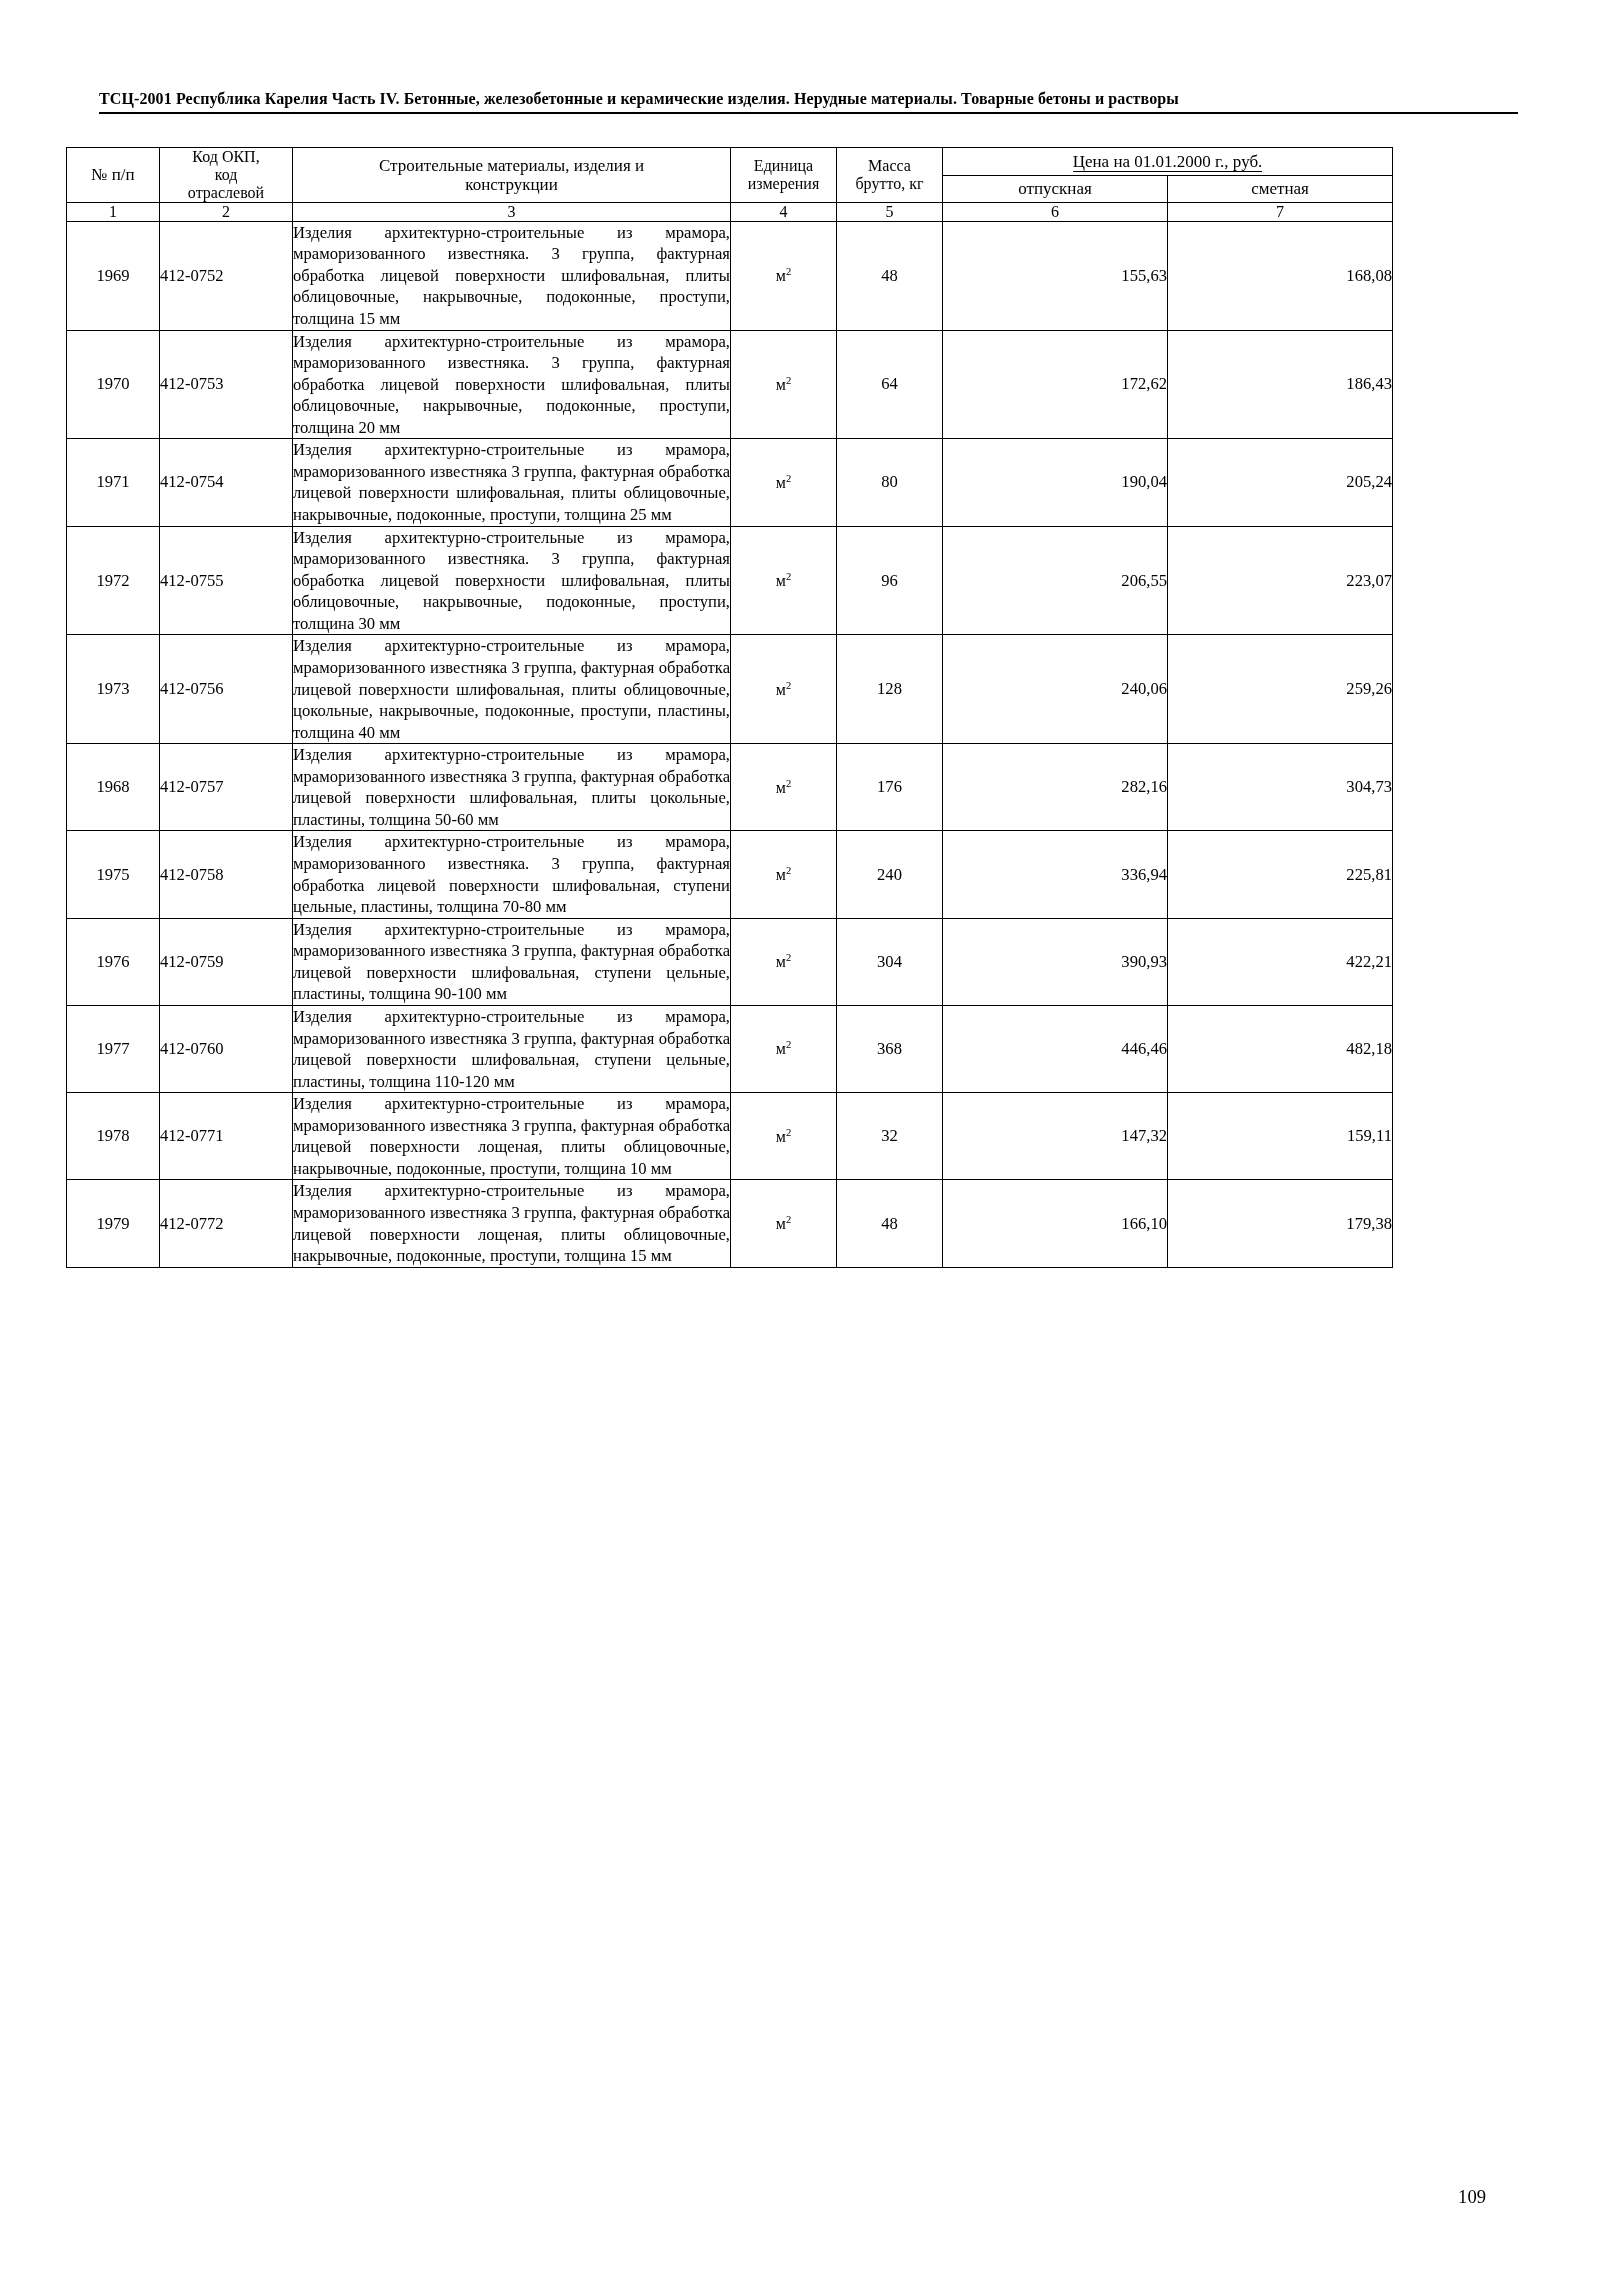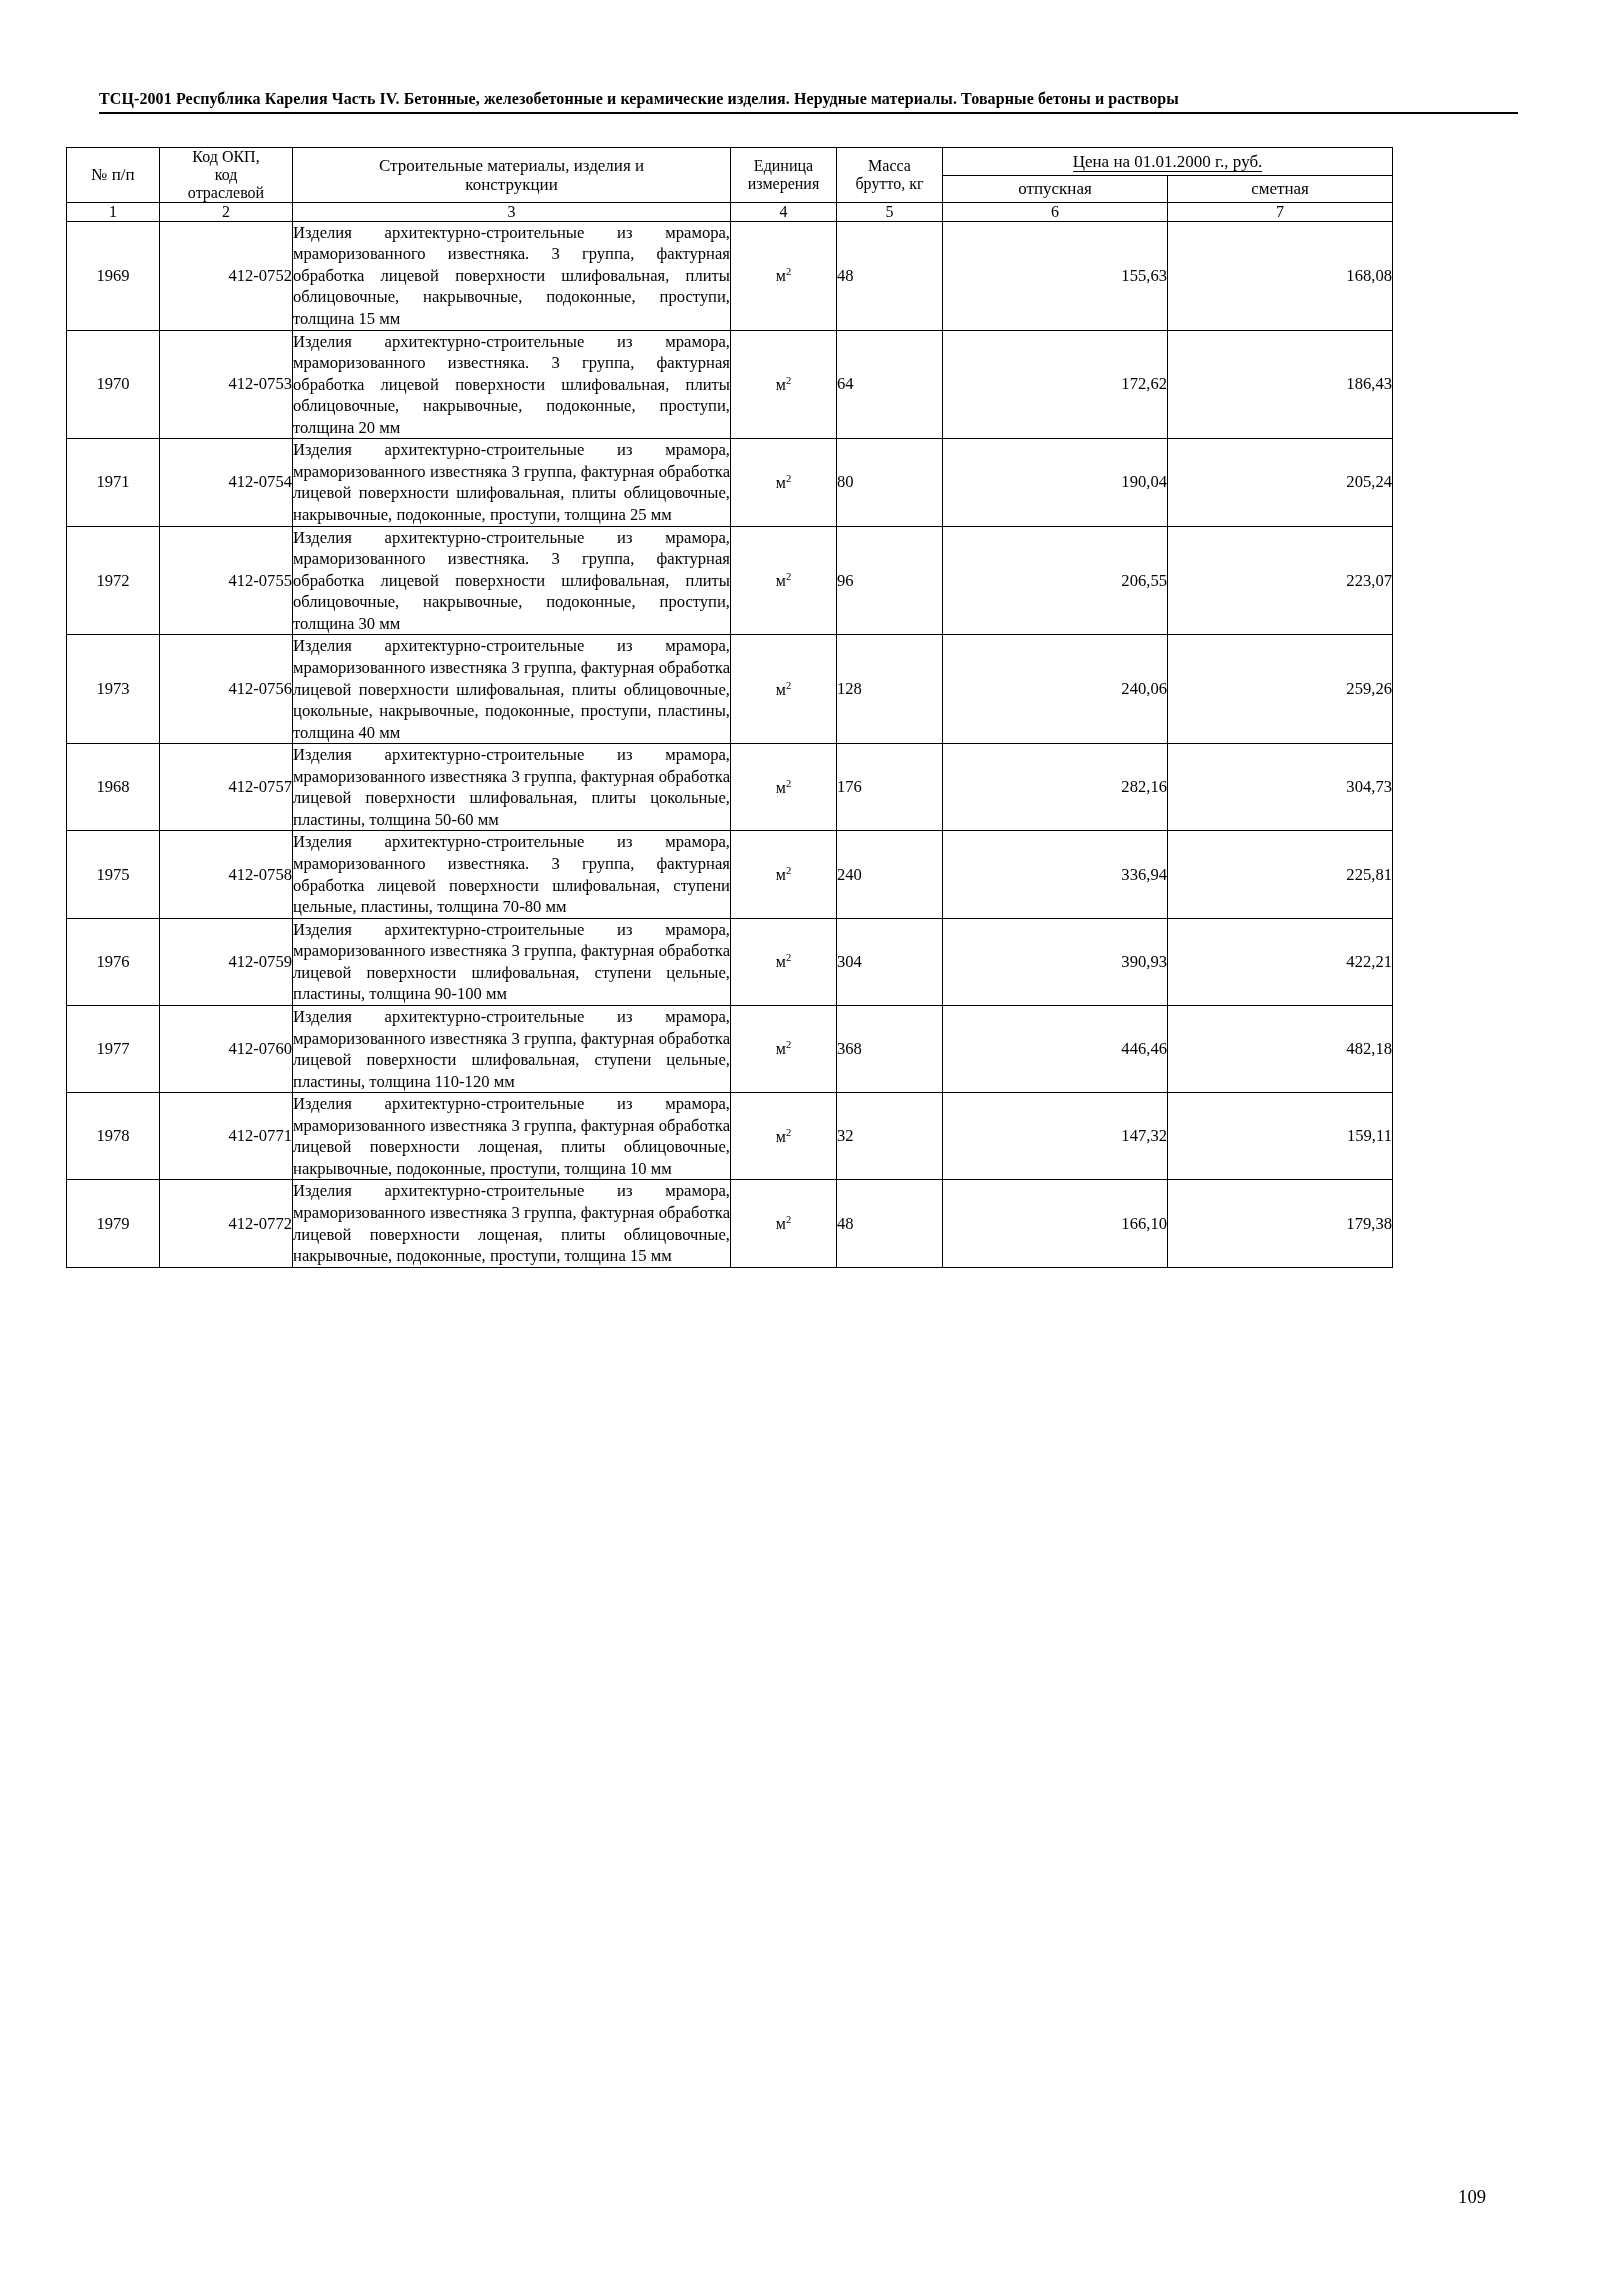--- a/index.html
+++ b/index.html
@@ -80,42 +80,42 @@
     border-bottom: 1.3px solid #000;
     padding-bottom: 0.7px;
     text-align: right;
   }
   td.num {
     text-align: center;
     font-size: 16.6px;
     padding: 0 6.6px;
   }
   td.code {
-    text-align: right;
+    text-align: left;
     font-size: 16.6px;
     padding: 0 4px;
   }
   td.desc {
     text-align: justify;
     text-align-last: left;
     font-size: 16.6px;
     line-height: 1.30;
     padding: 4.6px 6.6px 4.6px 8px;
     hyphens: manual;
   }
   td.unit {
     text-align: center;
     font-size: 16px;
   }
   td.unit sup {
     font-size: 10.6px;
     vertical-align: super;
   }
   td.mass {
-    text-align: left;
+    text-align: center;
     font-size: 16.6px;
   }
   td.price {
     text-align: right;
     font-size: 16.6px;
     padding-right: 14.6px;
   }
   .page-number {
     position: absolute;
     left: 0;

